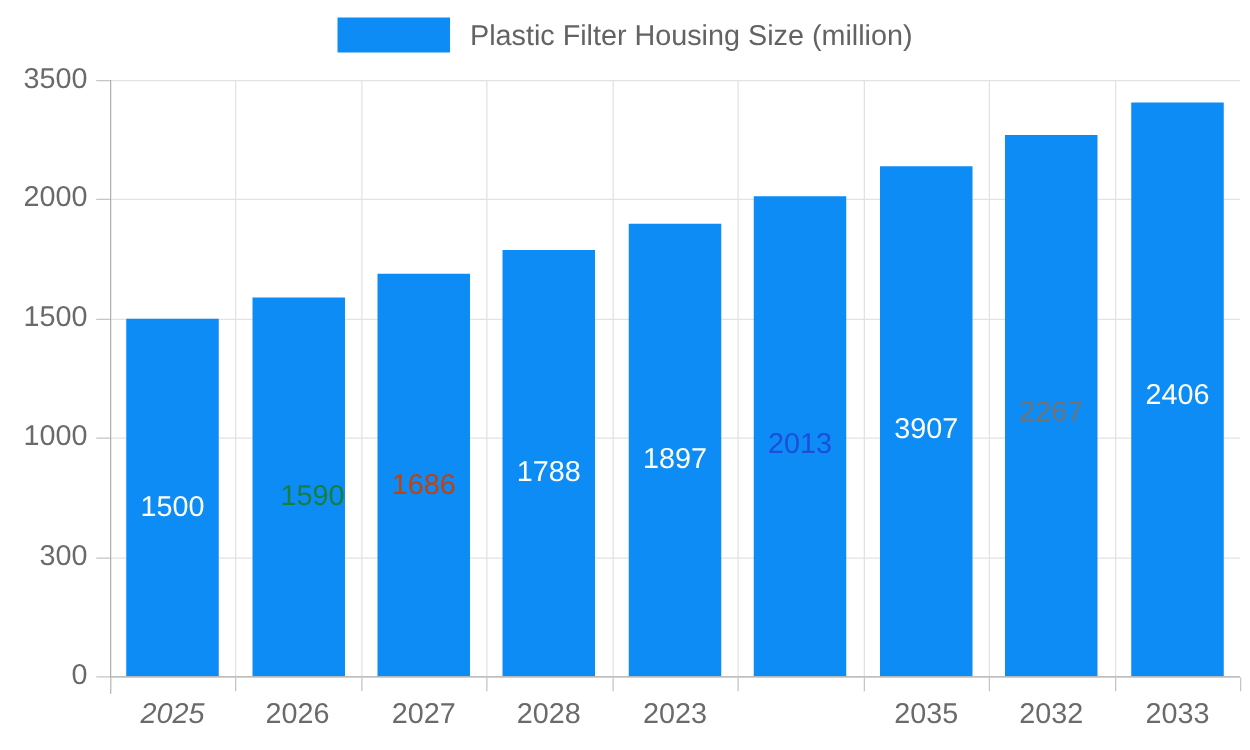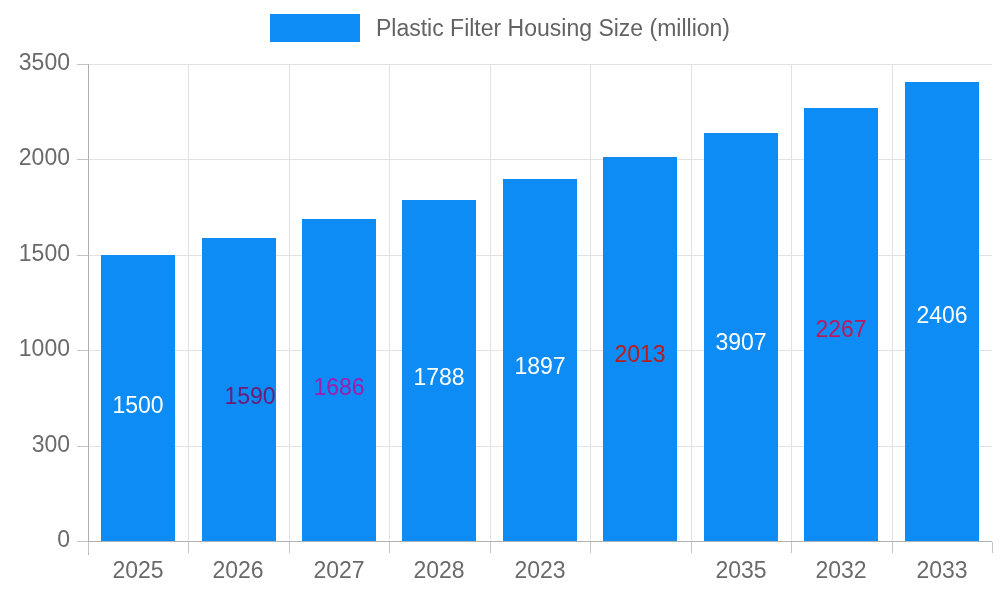--- a/index.html
+++ b/index.html
@@ -157,33 +157,33 @@
         <div class="gridline-v" style="left: 402px;"></div>
         <div class="gridline-v" style="left: 502px;"></div>
         <div class="gridline-v" style="left: 603px;"></div>
         <div class="gridline-v" style="left: 703px;"></div>
         <div class="gridline-v" style="left: 804px;"></div>
       </div>
     <div id="bars-layer">
         <div class="bar" style="left: 13px; top: 191px; width: 74px; height: 286px; background: rgb(12, 140, 244);"></div>
         <div class="bar-value" style="left: 13px; width: 74px; top: 328px; color: rgb(255, 255, 255);">1500</div>
         <div class="bar" style="left: 114px; top: 174px; width: 74px; height: 303px; background: rgb(12, 140, 244);"></div>
-        <div class="bar-value" style="left: 114px; width: 96px; top: 319px; color: #701a75;">1590</div>
+        <div class="bar-value" style="left: 114px; width: 96px; top: 319px; color: #15803d;">1590</div>
         <div class="bar" style="left: 214px; top: 155px; width: 74px; height: 322px; background: rgb(12, 140, 244);"></div>
-        <div class="bar-value" style="left: 214px; width: 74px; top: 310px; color: #a21caf;">1686</div>
+        <div class="bar-value" style="left: 214px; width: 74px; top: 310px; color: #c2410c;">1686</div>
         <div class="bar" style="left: 314px; top: 136px; width: 74px; height: 341px; background: rgb(12, 140, 244);"></div>
         <div class="bar-value" style="left: 314px; width: 74px; top: 300px; color: rgb(255, 255, 255);">1788</div>
         <div class="bar" style="left: 415px; top: 115px; width: 74px; height: 362px; background: rgb(12, 140, 244);"></div>
         <div class="bar-value" style="left: 415px; width: 74px; top: 289px; color: rgb(255, 255, 255);">1897</div>
         <div class="bar" style="left: 515px; top: 93px; width: 74px; height: 384px; background: rgb(12, 140, 244);"></div>
-        <div class="bar-value" style="left: 515px; width: 74px; top: 277px; color: #b91c1c;">2013</div>
+        <div class="bar-value" style="left: 515px; width: 74px; top: 277px; color: #1d4ed8;">2013</div>
         <div class="bar" style="left: 616px; top: 69px; width: 74px; height: 408px; background: rgb(12, 140, 244);"></div>
         <div class="bar-value" style="left: 616px; width: 74px; top: 265px; color: rgb(255, 255, 255);">3907</div>
         <div class="bar" style="left: 716px; top: 44px; width: 74px; height: 433px; background: rgb(12, 140, 244);"></div>
-        <div class="bar-value" style="left: 716px; width: 74px; top: 252px; color: #be185d;">2267</div>
+        <div class="bar-value" style="left: 716px; width: 74px; top: 252px; color: #737373;">2267</div>
         <div class="bar" style="left: 817px; top: 18px; width: 74px; height: 459px; background: rgb(12, 140, 244);"></div>
         <div class="bar-value" style="left: 817px; width: 74px; top: 238px; color: rgb(255, 255, 255);">2406</div>
       </div>
   </div>
 
   <div id="axis-y-line"></div>
   <div id="axis-x-line"></div>
 
   <div id="y-axis">
       <div class="ytick-mark" style="top: 541px;"></div>
@@ -203,21 +203,21 @@
       <div class="xtick-mark" style="left: 88px;"></div>
       <div class="xtick-mark" style="left: 188px;"></div>
       <div class="xtick-mark" style="left: 289px;"></div>
       <div class="xtick-mark" style="left: 389px;"></div>
       <div class="xtick-mark" style="left: 490px;"></div>
       <div class="xtick-mark" style="left: 590px;"></div>
       <div class="xtick-mark" style="left: 691px;"></div>
       <div class="xtick-mark" style="left: 791px;"></div>
       <div class="xtick-mark" style="left: 892px;"></div>
       <div class="xtick-mark" style="left: 992px;"></div>
-      <div class="xtick-label" style="left: 88px; width: 100px;">2025</div>
+      <div class="xtick-label" style="left: 88px; width: 100px; font-style: italic;">2025</div>
       <div class="xtick-label" style="left: 188px; width: 100px;">2026</div>
       <div class="xtick-label" style="left: 289px; width: 100px;">2027</div>
       <div class="xtick-label" style="left: 389px; width: 100px;">2028</div>
       <div class="xtick-label" style="left: 490px; width: 100px;">2023</div>
       <div class="xtick-label" style="left: 590px; width: 100px; margin-top: 44px;">2030</div>
       <div class="xtick-label" style="left: 691px; width: 100px;">2035</div>
       <div class="xtick-label" style="left: 791px; width: 100px;">2032</div>
       <div class="xtick-label" style="left: 892px; width: 100px;">2033</div>
     </div>
 

